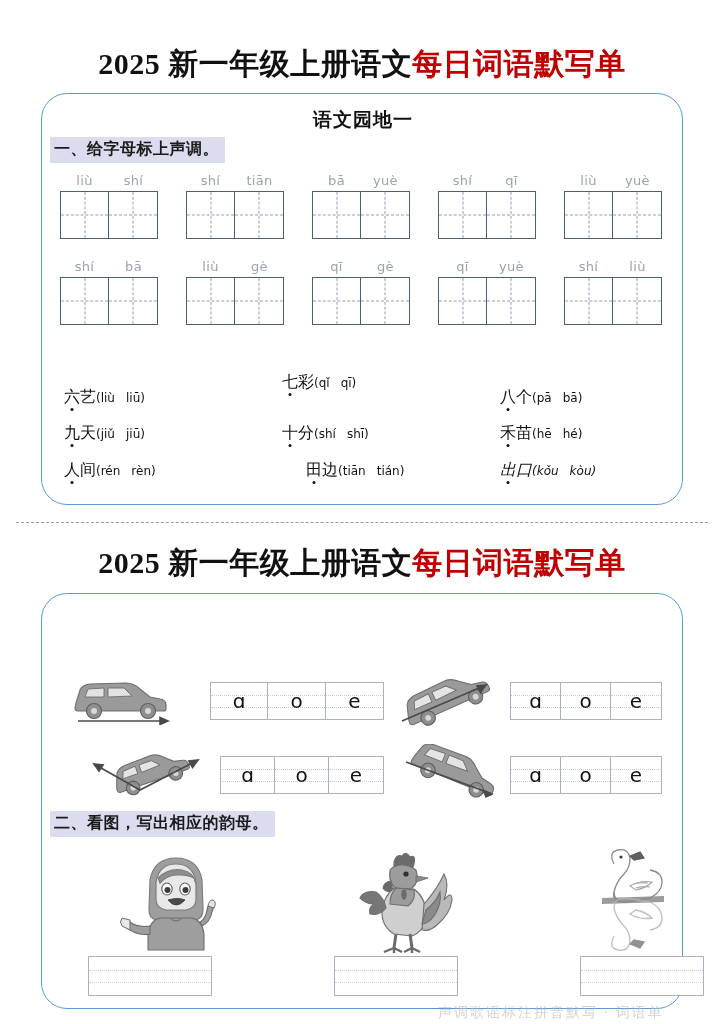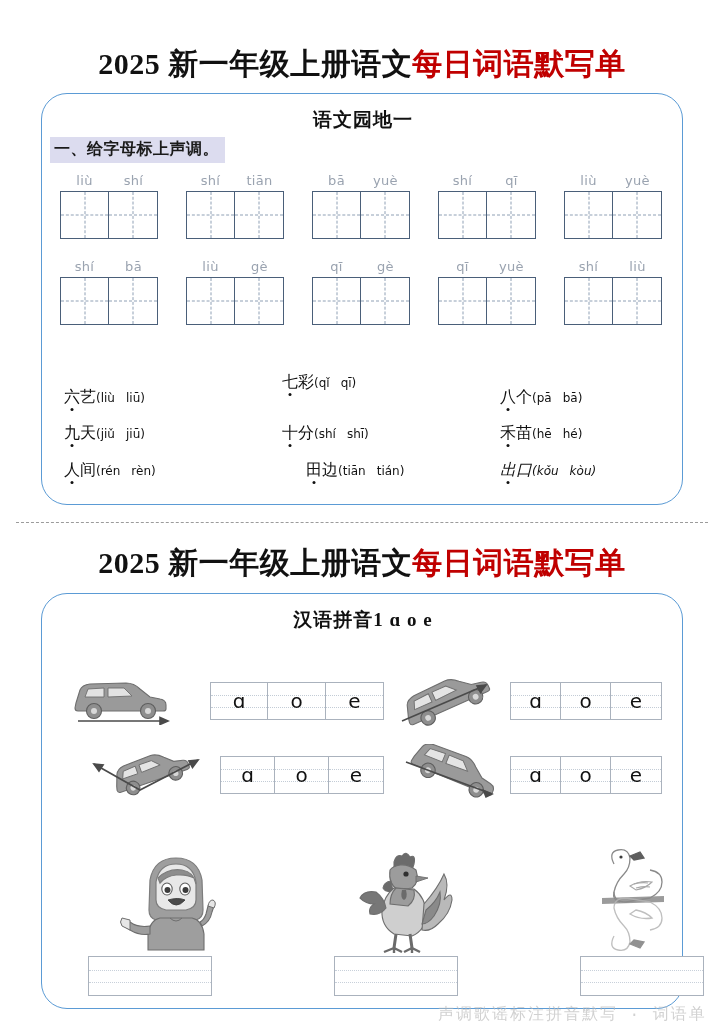--- a/index.html
+++ b/index.html
@@ -158,25 +158,25 @@
     content: ""; position: absolute; left: 0; right: 0; top: 66.6%;
     border-top: 1px dotted #c8d0da;
   }
 
   
   .pic { position: absolute; }
   .pic svg { display: block; }
 
   .watermark {
     position: absolute;
-    font-size: 16px;
+    font-size: 14px;
     color: #b9b9b9;
     letter-spacing: 2px;
     white-space: nowrap;
-    font-family: Liberation Mono, monospace;
+    font-family: Liberation Serif, serif;
     opacity: 0.65;
   }
 </style>
 </head>
 <body>
 
 <div class="page">
 
   <div class="title" style="position:absolute; left:0; width:724px; top:44px;">
     <span class="blk">2025 新一年级上册语文</span><span class="red">每日词语默写单</span>
@@ -333,21 +333,20 @@
   </div>
 
   <div class="sep" style="top:522px;"></div>
 
   <div class="title" style="position:absolute; left:0; width:724px; top:543px;">
     <span class="blk">2025 新一年级上册语文</span><span class="red">每日词语默写单</span>
   </div>
 
   <div class="card" style="position:absolute; left:41px; top:593px; width:642px; height:416px;">
 
-    <div class="card-sub" style="position:absolute; left:0; top:13px; width:642px;">汉语拼音1 ɑ o e</div>
 
 
     <div class="pic" style="left:22px; top:79px;">
       <svg width="118" height="52" viewBox="0 0 118 52">
         <g fill="#9a9a9a" stroke="#6e6e6e" stroke-width="1.1">
           <path d="M12 30 L16 17 Q18 12 26 11 L62 10 Q70 10 76 16 L86 24 L96 26 Q102 27 102 32 L102 36 Q102 38 99 38 L14 38 Q11 38 11 35 Z"></path>
         </g>
         <g fill="#e2e2e2" stroke="#6e6e6e" stroke-width="0.9">
           <path d="M24 16 L40 15 L40 24 L21 24 Z"></path>
           <path d="M44 15 L60 15 L68 23 L44 24 Z"></path>
@@ -487,20 +486,23 @@
         <span class="fl-letter">ɑ</span>
       </div>
       <div class="fl-cell" style="width:50.6px;">
         <span class="fl-letter">o</span>
       </div>
       <div class="fl-cell" style="width:50.6px;">
         <span class="fl-letter">e</span>
       </div>
     </div>
 
+    <div style="position:absolute; left:8px; top:217px;">
+      <span class="sec-head">二、看图，写出相应的韵母。</span>
+    </div>
 
     <div class="pic" style="left:78px; top:256px;">
       <svg width="112" height="104" viewBox="0 0 112 104">
         <g stroke="#7d7d7d" stroke-width="1.2">
           <path d="M56 8 Q78 8 82 30 L83 60 Q83 68 76 70 L36 70 Q29 68 29 60 L30 30 Q34 8 56 8 Z" fill="#9e9e9e"></path>
           <path d="M56 14 Q73 14 76 32 L76 50 Q76 58 66 60 L46 60 Q36 58 36 50 L36 32 Q39 14 56 14 Z" fill="#e8e8e8"></path>
           <path d="M38 28 Q48 18 62 20 Q74 22 76 34 L74 28 Q66 24 56 25 Q46 26 40 33 Z" fill="#8d8d8d"></path>
         </g>
         <g fill="#ffffff" stroke="#5e5e5e" stroke-width="1.1">
           <ellipse cx="47" cy="39" rx="5.2" ry="6"></ellipse>

